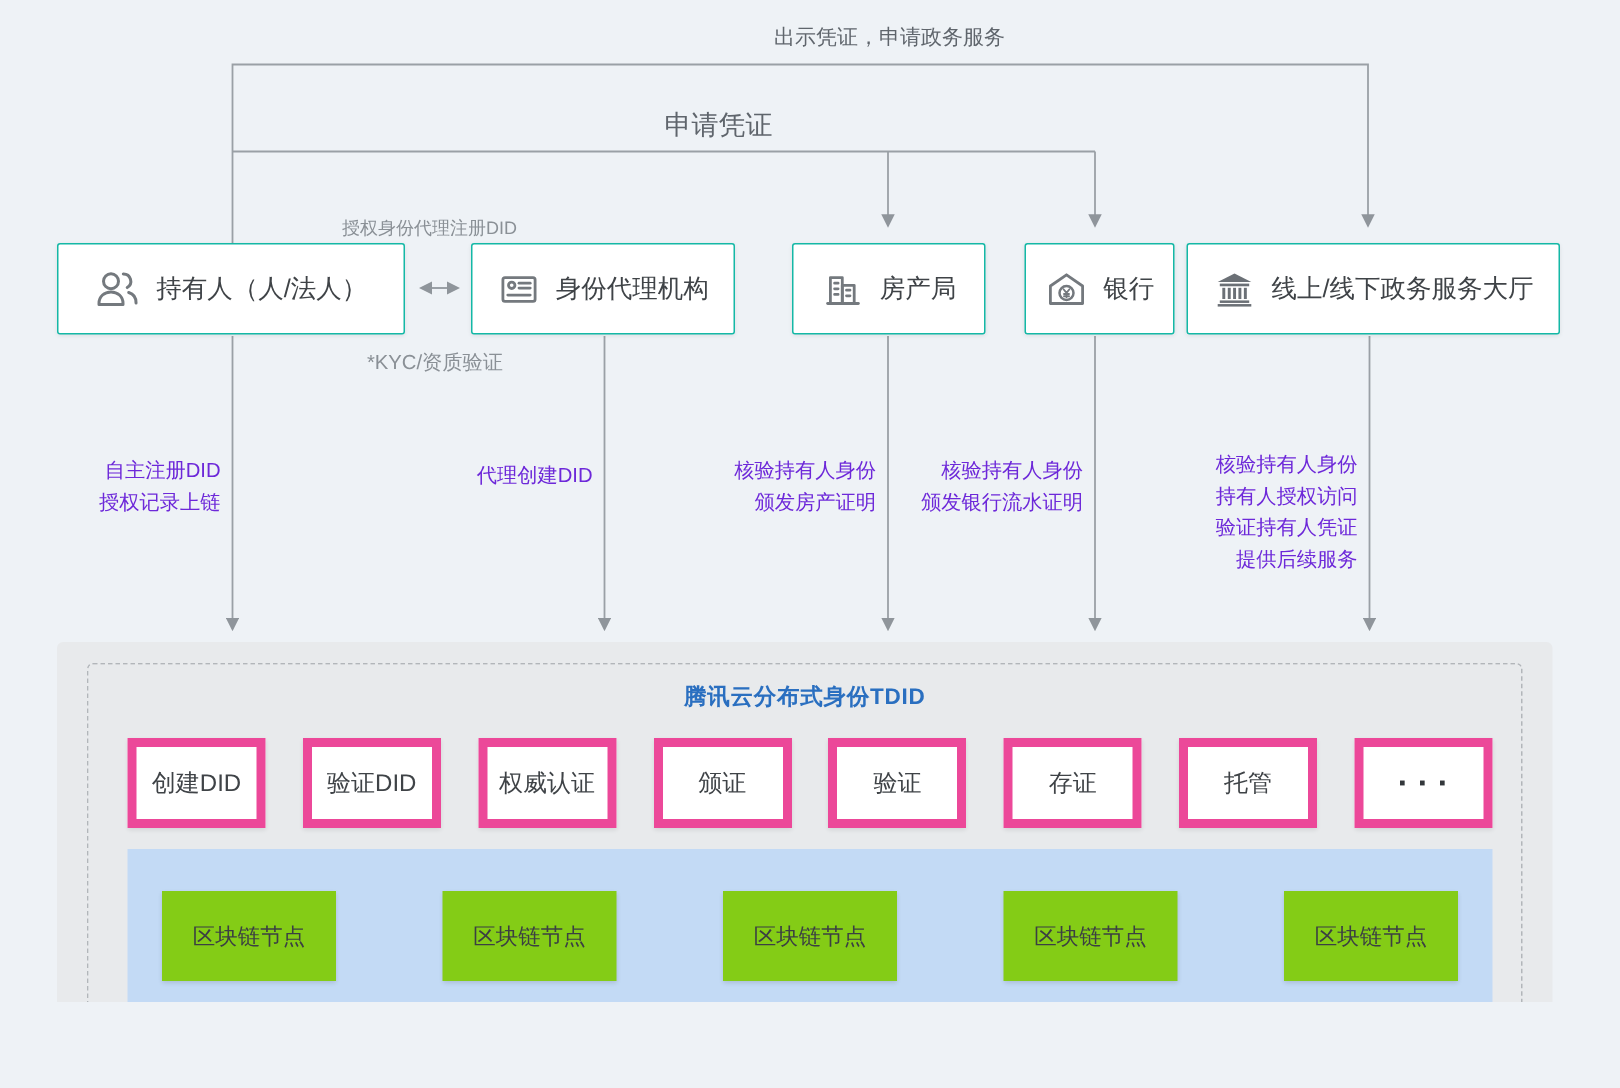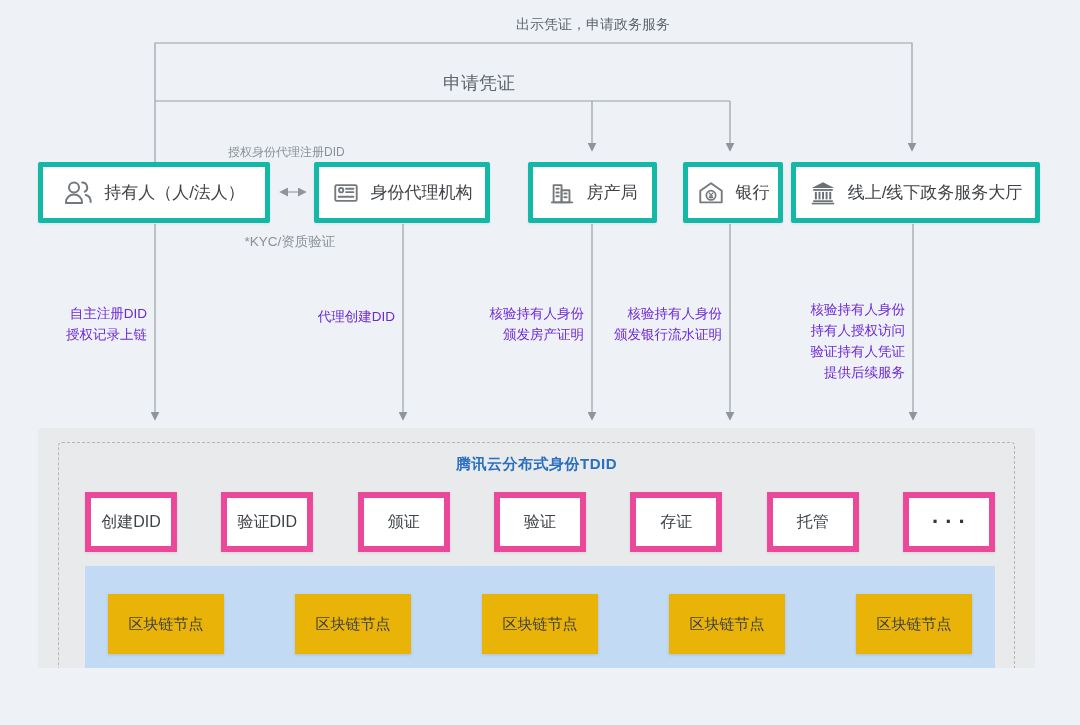--- a/index.html
+++ b/index.html
@@ -11,21 +11,21 @@
     position:relative;
     width:1080px;height:668px;
     background:#eef2f6;
     overflow:hidden;
   }
   #connectors{position:absolute;left:0;top:0;z-index:1;pointer-events:none;}
 
   
   .entity{
     position:absolute;top:162px;height:61px;
-    background:#ffffff;border:5px solid #14b8a6;border-radius:2px;
+    background:#ffffff;border:1px solid #14b8a6;border-radius:2px;
     box-shadow:0 1px 3px rgba(0,0,0,.08);
     display:flex;align-items:center;justify-content:center;gap:11px;
     color:#3f4347;font-size:17px;z-index:2;box-sizing:border-box;
     white-space:nowrap;
   }
   #e1{left:38px;width:232px}
   #e2{left:314px;width:176px}
   #e3{left:528px;width:129px}
   #e4{left:683px;width:100px}
   #e5{left:791px;width:249px}
@@ -70,21 +70,21 @@
     display:flex;align-items:center;justify-content:center;
     font-size:16px;color:#3f4347;white-space:nowrap;
   }
   .cap.dots{font-size:22px;font-weight:bold;letter-spacing:6px;color:#33373b;padding-left:6px;}
   #strip{
     position:absolute;left:47px;top:138px;width:910px;height:116px;
     background:#c3daf5;display:flex;align-items:center;
     justify-content:space-between;padding:0 23px;box-sizing:border-box;
   }
   .node{
-    width:116px;height:60px;background:#eab308;
+    width:116px;height:60px;background:#84cc16;
     box-shadow:0 1px 3px rgba(0,0,0,.12);
     display:flex;align-items:center;justify-content:center;
     font-size:15px;color:#3b3f43;white-space:nowrap;
   }
   .icon{display:inline-flex;}
 </style>
 </head>
 <body>
 
 <div id="canvas">
@@ -195,20 +195,21 @@
     <span>线上/线下政务服务大厅</span>
   </div>
 
   <div id="tdid">
     <div id="tdid-dash"></div>
     <div id="tdid-title">腾讯云分布式身份TDID</div>
 
     <div id="cap-row">
       <div class="cap">创建DID</div>
       <div class="cap">验证DID</div>
+      <div class="cap">权威认证</div>
       <div class="cap">颁证</div>
       <div class="cap">验证</div>
       <div class="cap">存证</div>
       <div class="cap">托管</div>
       <div class="cap dots">···</div>
     </div>
 
     <div id="strip">
       <div class="node">区块链节点</div>
       <div class="node">区块链节点</div>

